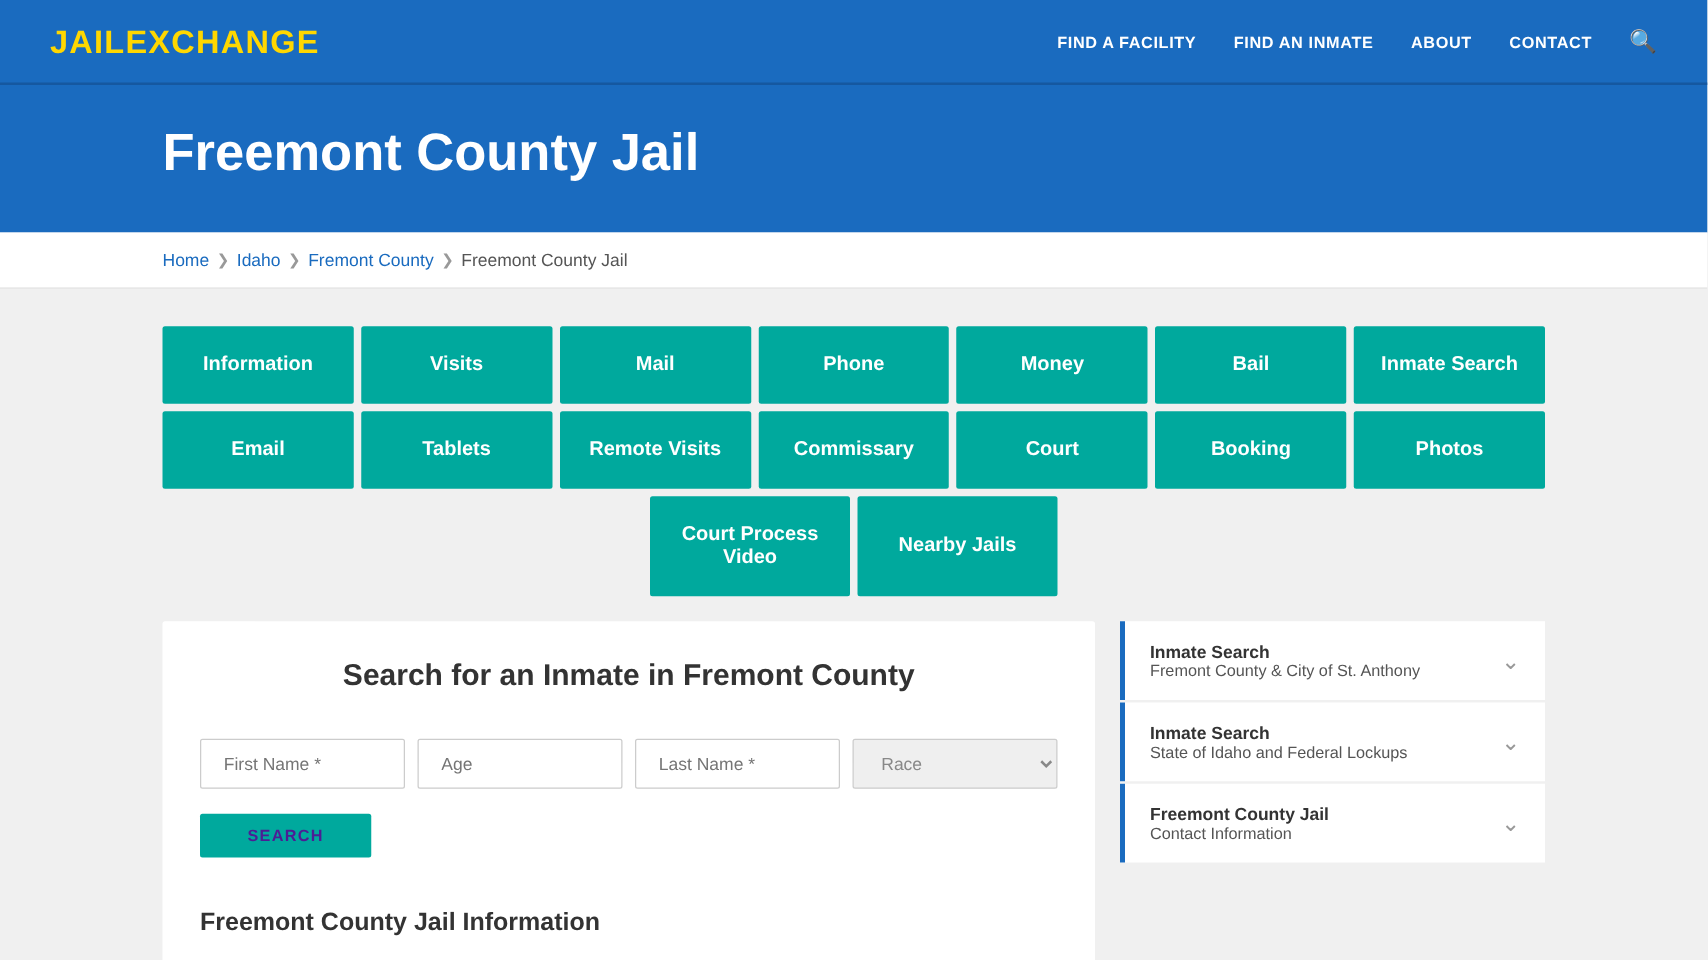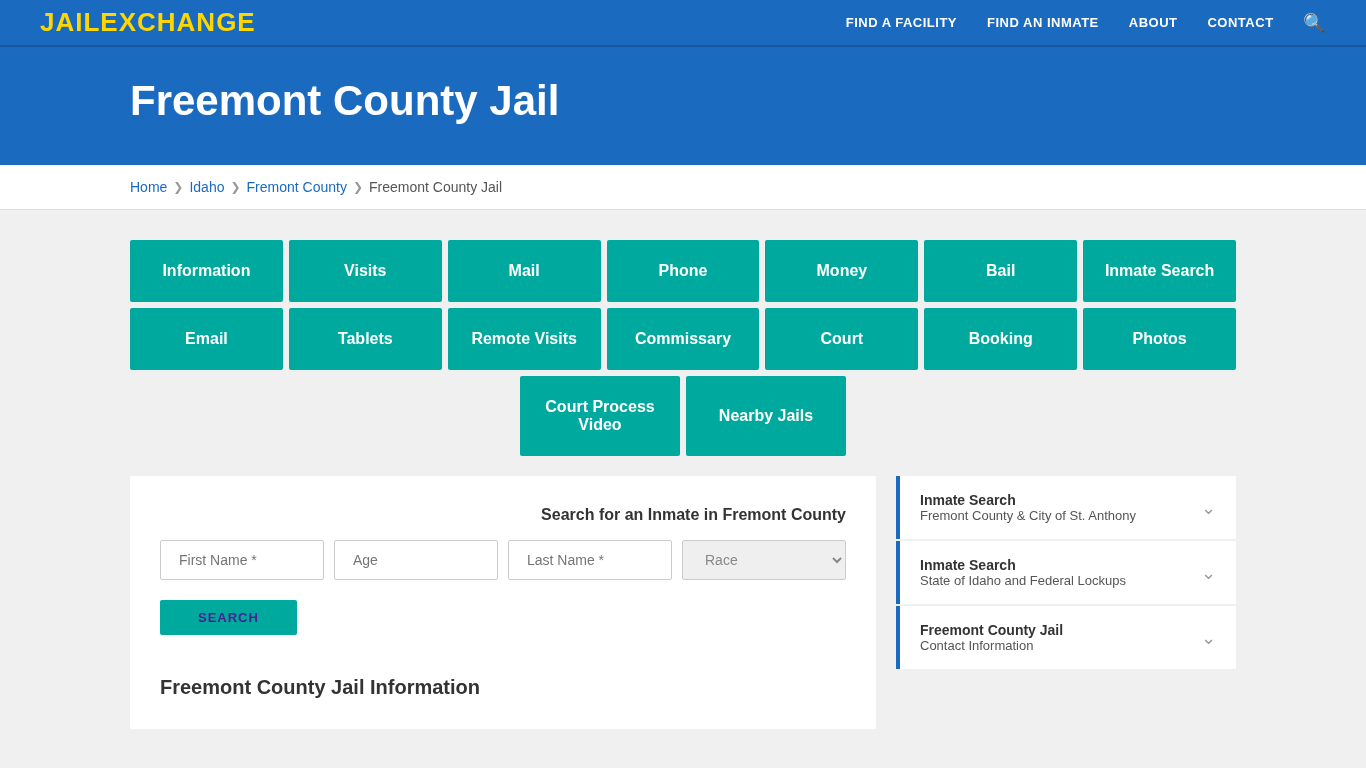--- a/index.html
+++ b/index.html
@@ -5,21 +5,21 @@
     * { margin: 0; padding: 0; box-sizing: border-box; }
     body { font-family: Arial, sans-serif; background: #f0f0f0; color: #333; }
 
     
     .header {
       background: #1a6bbf;
       display: flex;
       align-items: center;
       justify-content: space-between;
       padding: 0 40px;
-      height: 47px;
+      height: 68px;
       border-bottom: 2px solid #1558a0;
     }
     .logo {
       font-size: 26px;
       font-weight: 900;
       color: #fff;
       letter-spacing: 1px;
     }
     .logo span { color: #ffd700; }
     .nav {
@@ -124,24 +124,24 @@
     }
 
     
     .left-panel {
       flex: 1;
       background: #fff;
       padding: 30px;
       border-radius: 2px;
     }
     .left-panel h2 {
-      font-size: 16px;
-      font-weight: 700;
-      margin-bottom: 16px;
-      text-align: right;
+      font-size: 24px;
+      font-weight: 700;
+      margin-bottom: 36px;
+      text-align: center;
     }
     .search-form {
       display: flex;
       gap: 10px;
       margin-bottom: 20px;
       flex-wrap: wrap;
     }
     .search-form input, .search-form select {
       flex: 1;
       min-width: 100px;

